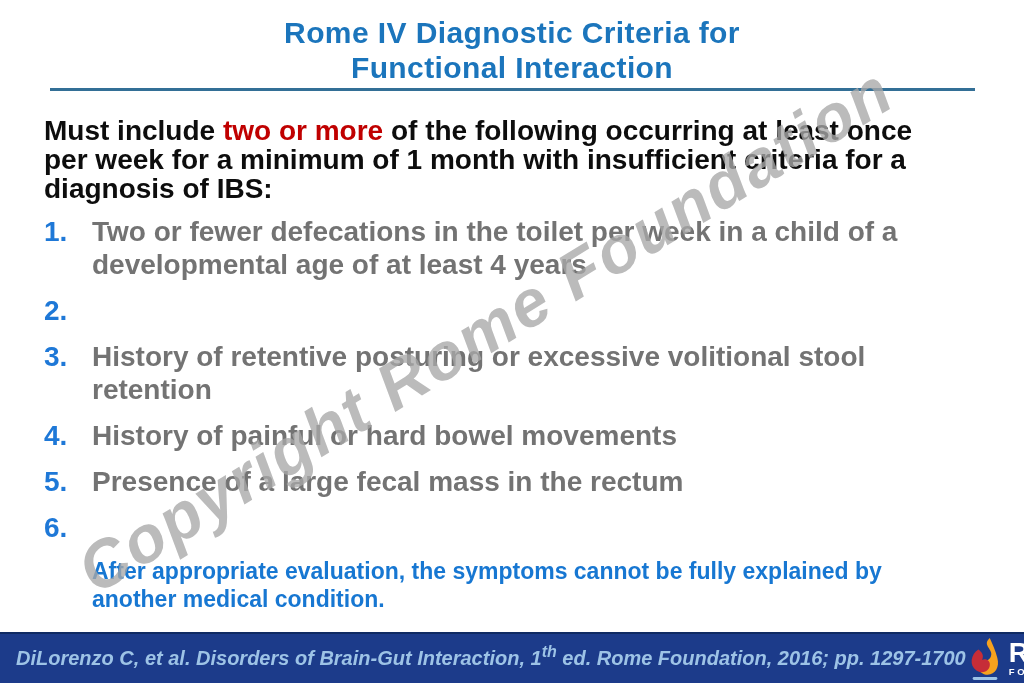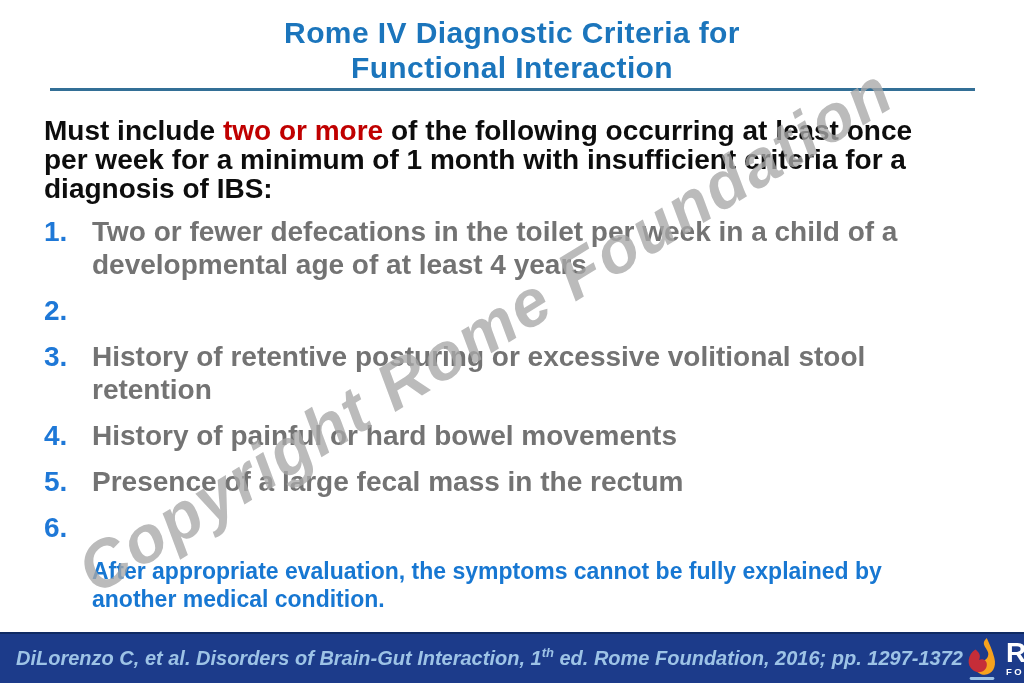--- a/index.html
+++ b/index.html
@@ -38,21 +38,21 @@
   .footer{
     position:absolute;left:0;right:0;bottom:0;height:51px;
     background:var(--footer_bg,#1C3B8A);border-top:2px solid #0F2A63;
     display:flex;align-items:center;justify-content:space-between;
     padding:0 12px 0 16px;box-sizing:border-box;z-index:6;
   }
   .citation{
     color:var(--footer_text,#9DC3E6);font-size:20px;font-style:italic;font-weight:bold;
     white-space:nowrap;
   }
-  .citation sup{font-size:13px;line-height:0;}
+  .citation sup{font-size:16px;line-height:0;}
   .logo{display:flex;align-items:center;gap:5px;}
   .logo-flame{width:38px;height:46px;display:block;}
   .logo-text{color:#ffffff;display:flex;flex-direction:column;}
   .logo-rome{font-size:28px;line-height:25px;letter-spacing:1px;font-weight:bold;}
   .logo-foundation{font-size:9.5px;letter-spacing:2.6px;font-weight:bold;margin-top:1px;}
 </style>
 </head>
 <body>
 
 <div class="slide">
@@ -91,21 +91,21 @@
         <span class="crit-num">6.</span>
       </div>
     </div>
 
     <div class="note">After appropriate evaluation, the symptoms cannot be fully explained by another medical condition.</div>
   </div>
 
   <div class="watermark">Copyright Rome Foundation</div>
 
   <div class="footer">
-    <div class="citation"><span>DiLorenzo C, et al. Disorders of Brain-Gut Interaction, 1</span><sup>th</sup><span> ed. Rome Foundation, 2016; pp. 1297-1372</span></div>
+    <div class="citation"><span>DiLorenzo C, et al. Disorders of Brain-Gut Interaction, 1</span><sup>th</sup><span> ed. Rome Foundation, 2016; pp. 1297-1700</span></div>
     <div class="logo">
       <svg class="logo-flame" viewBox="0 0 40 46" xmlns="http://www.w3.org/2000/svg">
         <path d="M25 1 C16 9 30 13 26 21 C23 27 15 26 14 21 C9 27 11 36 19 39 C29 42 36 33 33 22 C31 14 28 8 25 1 Z" fill="#F6A21E"></path>
         <path d="M13 13 C5 18 3 30 11 35 C17 39 24 36 25 30 C26 25 21 22 17 24 C19 19 17 16 13 13 Z" fill="#C62D38"></path>
         <rect x="7" y="42" width="26" height="3" rx="1.5" fill="#9DC3E6"></rect>
       </svg>
       <div class="logo-text">
         <span class="logo-rome">ROME</span>
         <span class="logo-foundation">FOUNDATION</span>
       </div>

